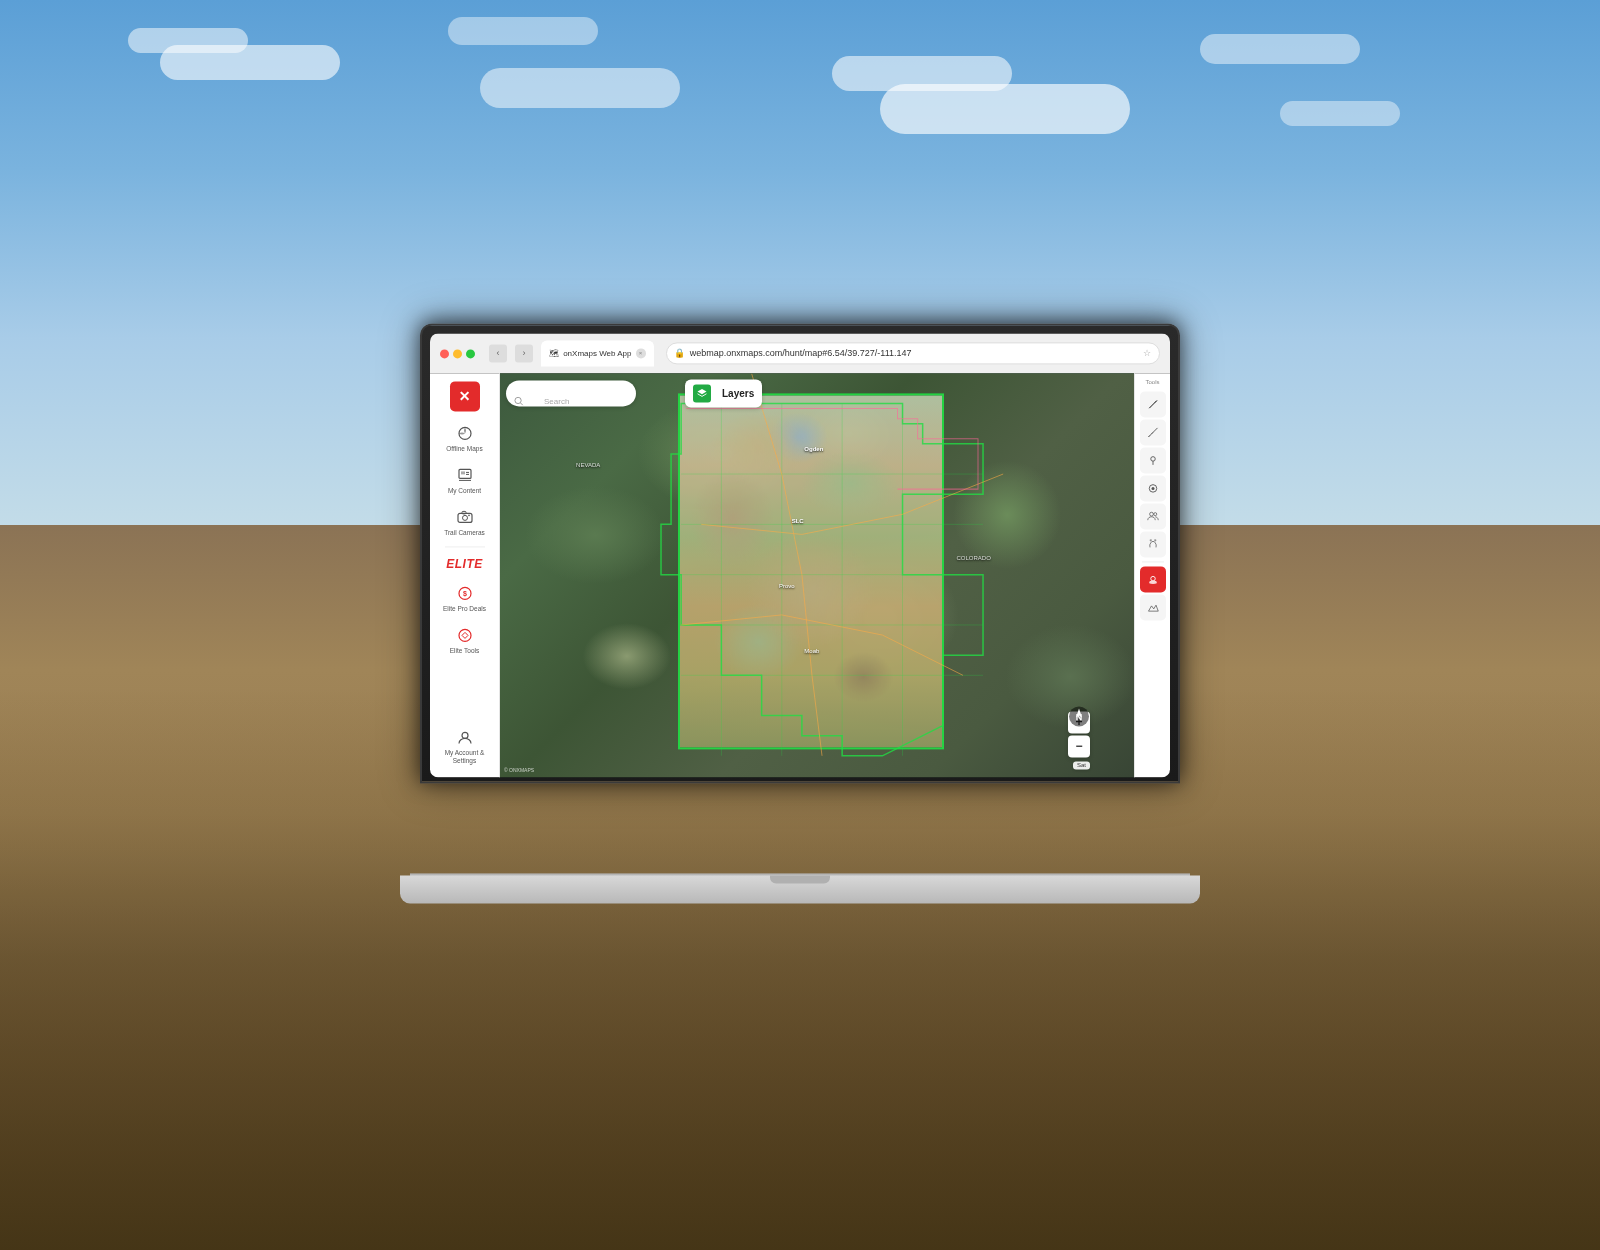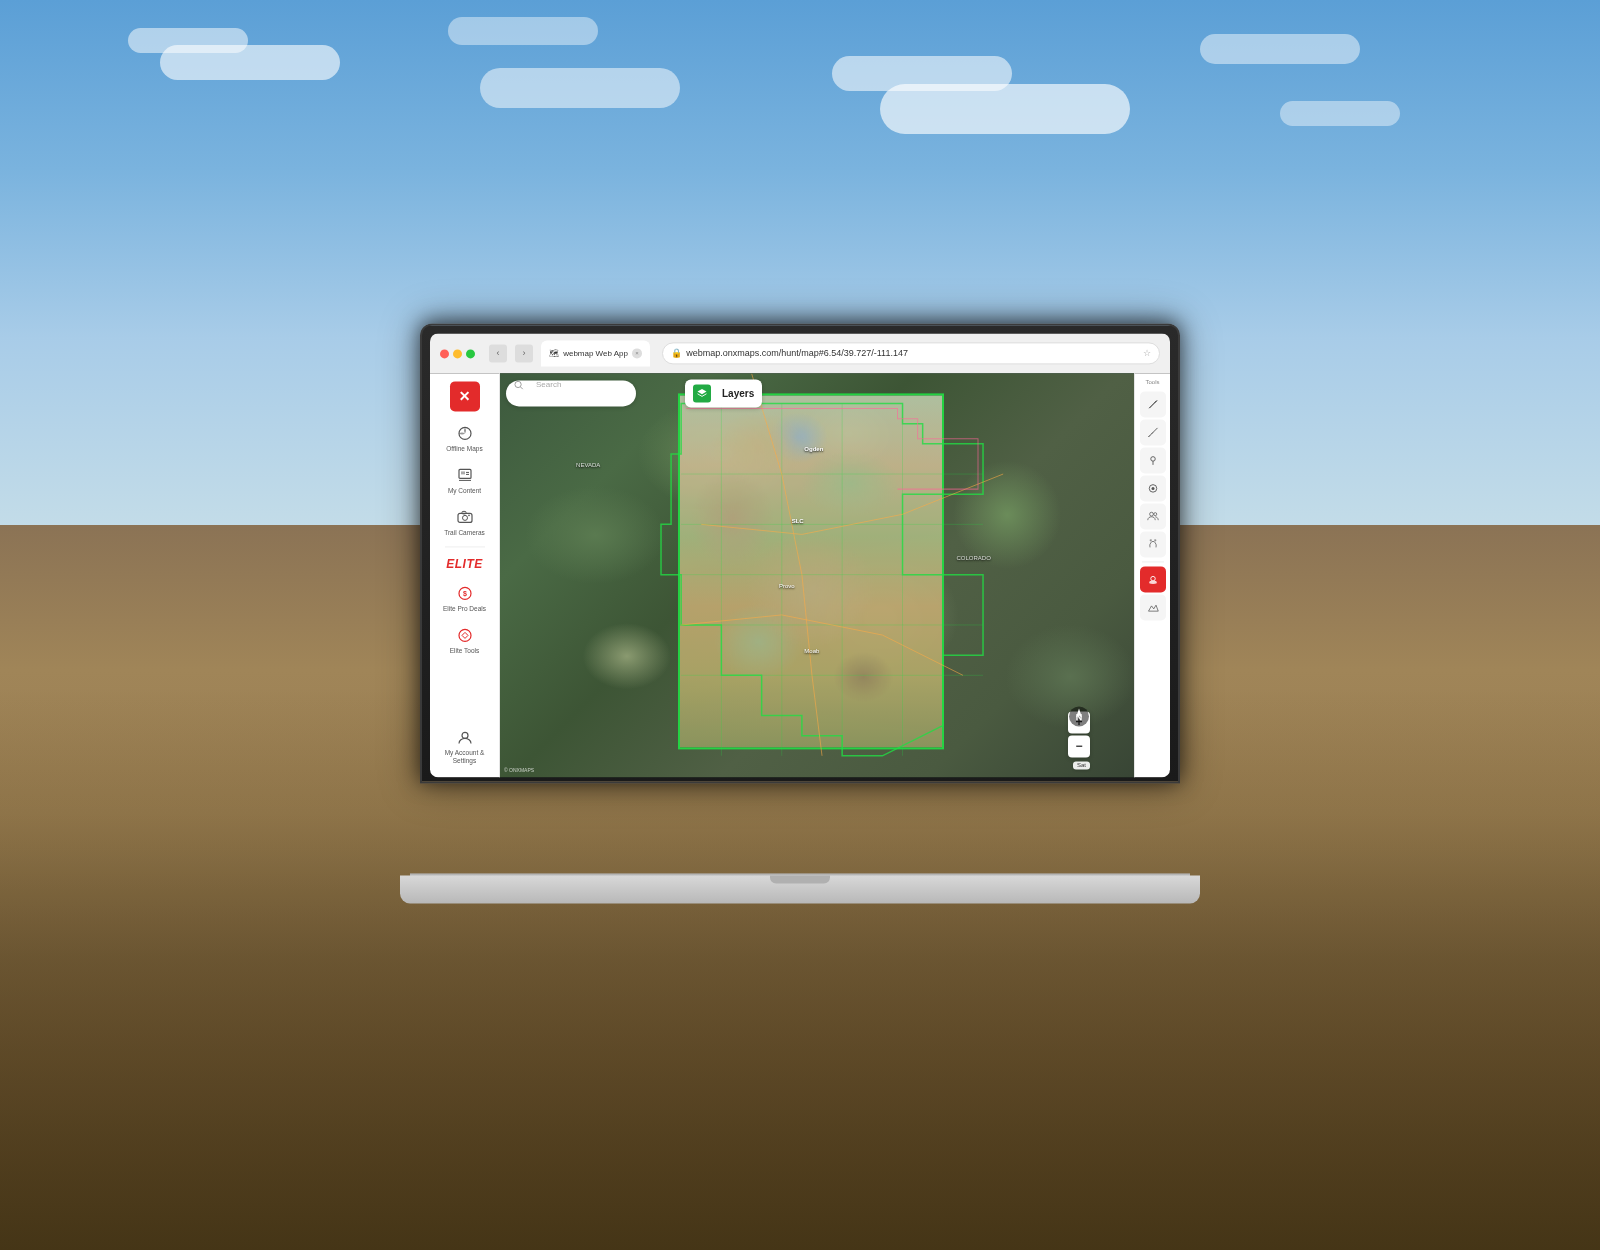--- a/index.html
+++ b/index.html
@@ -359,23 +359,23 @@
       align-items: center;
       gap: 6px;
     }
 
     .search-bar {
       height: 26px;
       width: 130px;
       background: white;
       border-radius: 13px;
       display: flex;
-      align-items: flex-start;
+      align-items: flex-end;
       padding: 0 8px;
-      gap: 12px;
+      gap: 20px;
       font-size: 8px;
       color: #999;
       box-shadow: 0 1px 4px rgba(0,0,0,0.2);
     }
 
     .layers-btn {
       height: 28px;
       background: white;
       border-radius: 6px;
       display: flex;
@@ -507,21 +507,21 @@
         <div class="traffic-lights">
           <div class="traffic-light tl-red"></div>
           <div class="traffic-light tl-yellow"></div>
           <div class="traffic-light tl-green"></div>
         </div>
         <div class="nav-btn">‹</div>
         <div class="nav-btn">›</div>
 
         <div class="browser-tab">
           <span>🗺</span>
-          <span>webmap Web App</span>
+          <span>onXmaps Web App</span>
           <div class="tab-close">×</div>
         </div>
 
         <div class="address-bar">
           <span style="color:#aaa;margin-right:4px;">🔒</span>
           <span>webmap.onxmaps.com/hunt/map#6.54/39.727/-111.147</span>
           <span style="margin-left:auto;color:#aaa;">☆</span>
         </div>
       </div>
 

